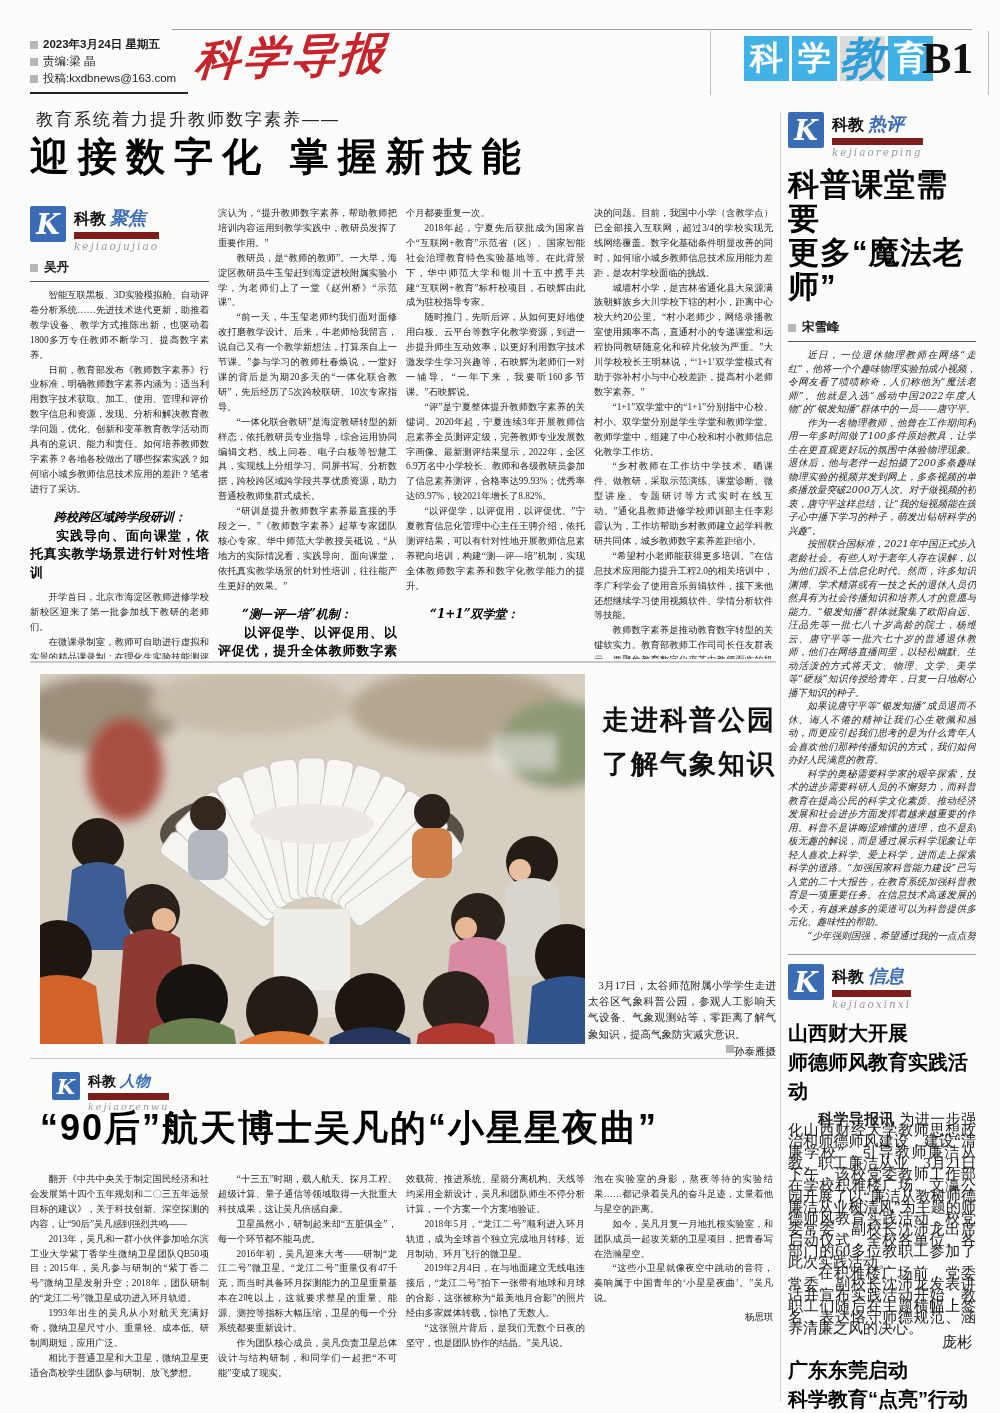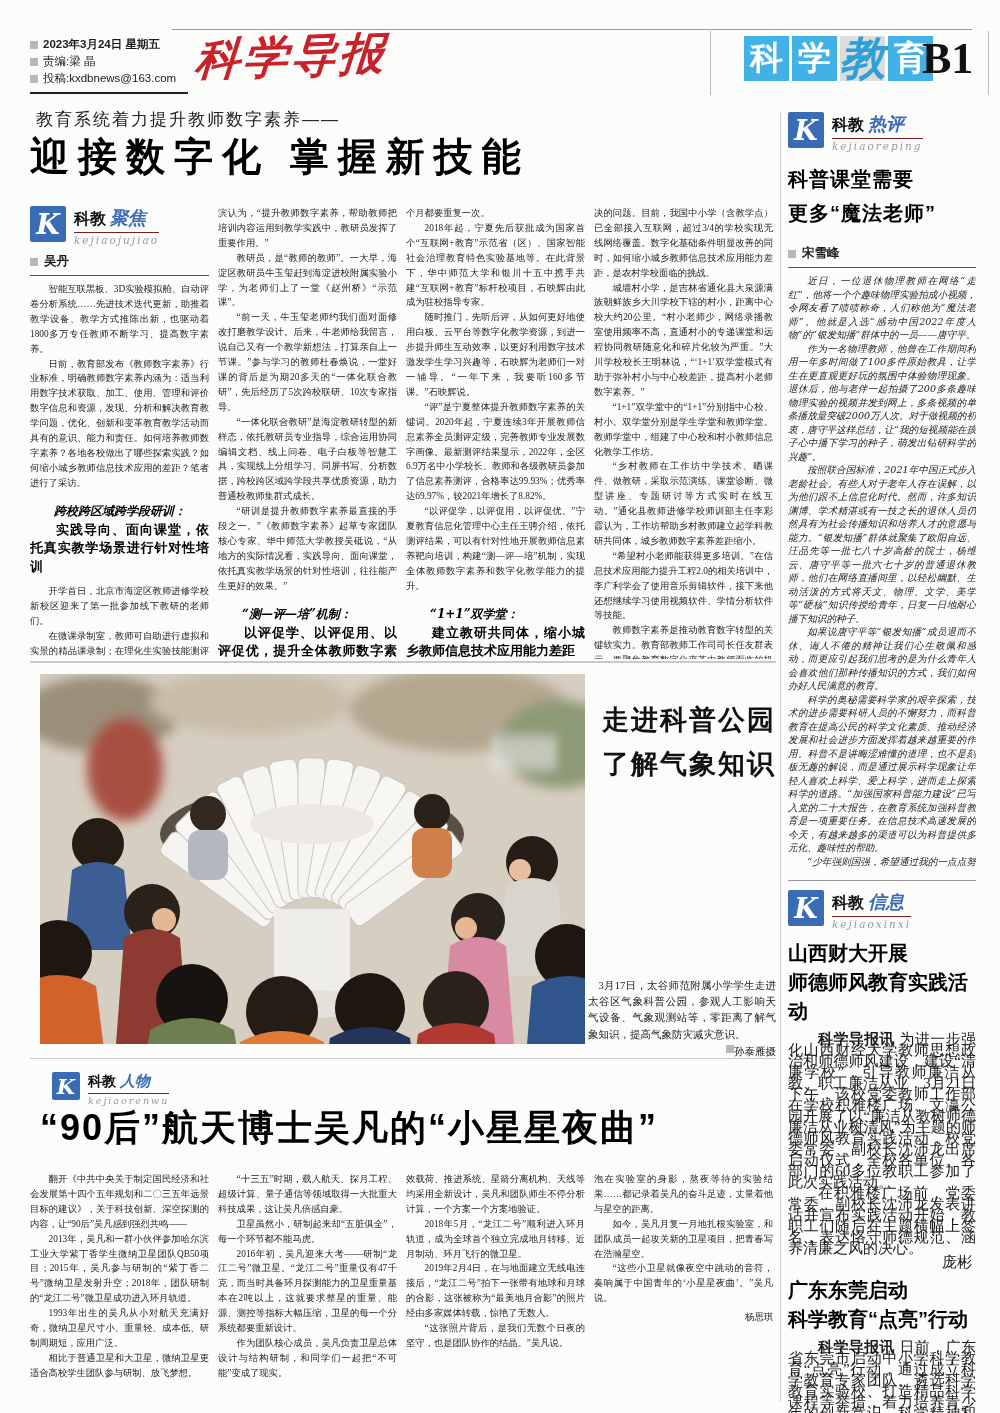--- a/index.html
+++ b/index.html
@@ -20,21 +20,21 @@
   .tiles{position:absolute;left:744px;top:36px;display:flex;gap:3px;}
   .tile{width:45px;height:45px;background:#41b1e6;color:#fff;display:flex;align-items:center;justify-content:center;
         font-family:"Liberation Sans",sans-serif;font-weight:bold;font-size:33px;}
   .tile.gray{background:#dcdcdc;color:#2f9fd8;font-family:"DejaVu Serif",serif;font-style:italic;font-size:46px;overflow:visible;}
   .pageno{position:absolute;left:922px;top:33px;font-family:"Liberation Serif",serif;font-weight:bold;font-size:44px;color:#111;}
 
   
   .kbadge{display:flex;gap:8px;align-items:flex-start;}
   .klogo{width:36px;height:36px;background:#3a6cb6;color:#fff;display:flex;align-items:center;justify-content:center;
         font-family:"DejaVu Serif",serif;font-style:italic;font-weight:bold;font-size:27px;flex:none;border-radius:2px;}
-  .ktitle{border-bottom:1px solid #7f1d1d;padding-bottom:2px;white-space:nowrap;}
+  .ktitle{border-bottom:7px solid #7f1d1d;padding-bottom:2px;white-space:nowrap;}
   .bt{font-family:"Liberation Sans",sans-serif;font-weight:bold;font-size:16px;color:#111;}
   .bs{font-family:"DejaVu Serif",serif;font-style:italic;font-weight:bold;font-size:18px;color:#3a6cb6;margin-left:4px;}
   .py{font-family:"DejaVu Serif",serif;font-style:italic;color:#999;font-size:10.5px;letter-spacing:2px;margin-top:1px;}
 
   .author{display:flex;align-items:center;gap:6px;border-bottom:1px solid #555;
         font-family:"Liberation Sans",sans-serif;font-weight:bold;font-size:12.5px;
         padding:7px 0 5px;margin-bottom:6px;}
 
   
   .kicker{position:absolute;left:36px;top:108px;font-family:"Liberation Sans",sans-serif;
@@ -58,21 +58,21 @@
   .photo{position:absolute;left:40px;top:674px;width:545px;height:370px;background:#d6cec1;overflow:hidden;}
   .promo{position:absolute;left:602px;top:698px;font-family:"Liberation Sans",sans-serif;font-weight:900;
         font-size:27px;line-height:44px;letter-spacing:2px;color:#111;}
   .caption{position:absolute;left:588px;top:978px;width:188px;}
   .caption p{margin:0;font-size:10.5px;line-height:16.2px;text-align:justify;text-indent:1em;}
   .credit{display:flex;justify-content:flex-end;gap:0;margin-top:2px;
         font-family:"Liberation Sans",sans-serif;font-size:10.5px;}
 
   
   .rail{position:absolute;left:788px;top:112px;width:188px;}
-  .rail-h2{font-family:"Liberation Sans",sans-serif;font-weight:900;font-size:20px;line-height:34px;
+  .rail-h2{font-family:"Liberation Sans",sans-serif;font-weight:900;font-size:31px;line-height:34px;
         letter-spacing:1px;margin-top:10px;color:#000;}
   .rail .author{margin-top:8px;}
   .kai{height:596px;overflow:hidden;margin-top:6px;}
   .kai p{margin:0;font-family:"DejaVu Serif",serif;font-style:italic;font-size:9.6px;line-height:13.5px;
         text-align:justify;text-indent:2em;color:#222;}
   .divider{border-top:1px solid #9a9a9a;margin:10px 0 9px;}
   .info-h{font-family:"Liberation Sans",sans-serif;font-weight:bold;font-size:20px;line-height:29px;
         margin-top:9px;color:#000;}
   .news{margin-top:7px;}
   .news p{margin:0;font-size:15px;line-height:11px;text-align:justify;text-indent:2em;}
@@ -161,21 +161,20 @@
         </div>
       </div>
     <div class="col">
         <div class="coltext">
           <p class="cont">个月都要重复一次。</p>
           <p>2018年起，宁夏先后获批成为国家首个“互联网+教育”示范省（区）、国家智能社会治理教育特色实验基地等。在此背景下，华中师范大学和银川十五中携手共建“互联网+教育”标杆校项目，石映辉由此成为驻校指导专家。</p>
           <p>随时推门，先听后评，从如何更好地使用白板、云平台等数字化教学资源，到进一步提升师生互动效率，以更好利用数字技术激发学生学习兴趣等，石映辉为老师们一对一辅导。“一年下来，我要听160多节课。”石映辉说。</p>
           <p>“评”是宁夏整体提升教师数字素养的关键词。2020年起，宁夏连续3年开展教师信息素养全员测评定级，完善教师专业发展数字画像。最新测评结果显示，2022年，全区6.9万名中小学校长、教师和各级教研员参加了信息素养测评，合格率达99.93%；优秀率达69.97%，较2021年增长了8.82%。</p>
           <p>“以评促学，以评促用，以评促优。”宁夏教育信息化管理中心主任王骋介绍，依托测评结果，可以有针对性地开展教师信息素养靶向培训，构建“测—评—培”机制，实现全体教师数字素养和数字化教学能力的提升。</p>
           <p class="sub1">“1+1”双学堂：</p>
-          <p class="sub2">建立教研共同体，缩小城乡教师信息技术应用能力差距</p>
         </div>
       </div>
     <div class="col">
         <div class="coltext">
           <p class="cont">决的问题。目前，我国中小学（含教学点）已全部接入互联网，超过3/4的学校实现无线网络覆盖。数字化基础条件明显改善的同时，如何缩小城乡教师信息技术应用能力差距，是农村学校面临的挑战。</p>
           <p>城墙村小学，是吉林省通化县大泉源满族朝鲜族乡大川学校下辖的村小，距离中心校大约20公里。“村小老师少，网络录播教室使用频率不高，直通村小的专递课堂和远程协同教研随意化和碎片化较为严重。”大川学校校长王明林说，“‘1+1’双学堂模式有助于弥补村小与中心校差距，提高村小老师数字素养。”</p>
           <p>“1+1”双学堂中的“1+1”分别指中心校、村小。双学堂分别是学生学堂和教师学堂。教师学堂中，组建了中心校和村小教师信息化教学工作坊。</p>
           <p>“乡村教师在工作坊中学技术、晒课件、做教研，采取示范演练、课堂诊断、微型讲座、专题研讨等方式实时在线互动。”通化县教师进修学校师训部主任李彩霞认为，工作坊帮助乡村教师建立起学科教研共同体，城乡教师数字素养差距缩小。</p>
           <p>“希望村小老师能获得更多培训。”在信息技术应用能力提升工程2.0的相关培训中，李广利学会了使用音乐剪辑软件，接下来他还想继续学习使用视频软件、学情分析软件等技能。</p>
           <p>教师数字素养是推动教育数字转型的关键软实力。教育部教师工作司司长任友群表示，要聚焦教育数字化变革中教师面临的机遇和挑战，提升教师数字素养，使教师在数字时代、智能时代的教育教学中有更好的适应性和创新性，促进教学升级和教育整体变革，推动教育高质量发展。</p>

